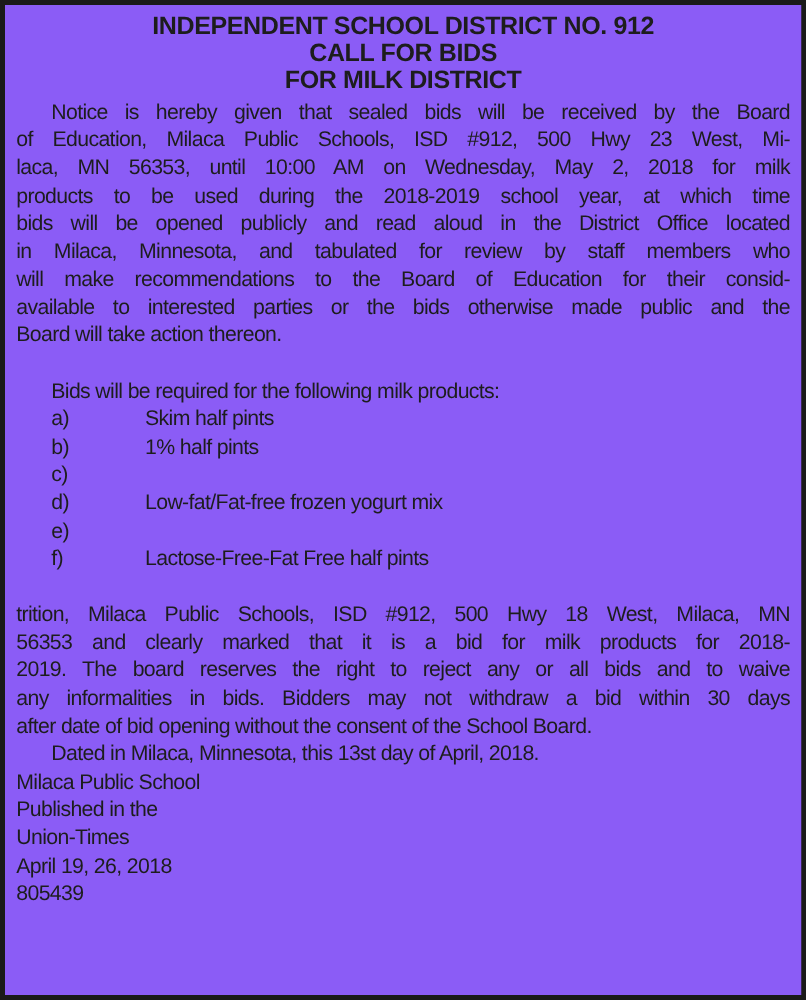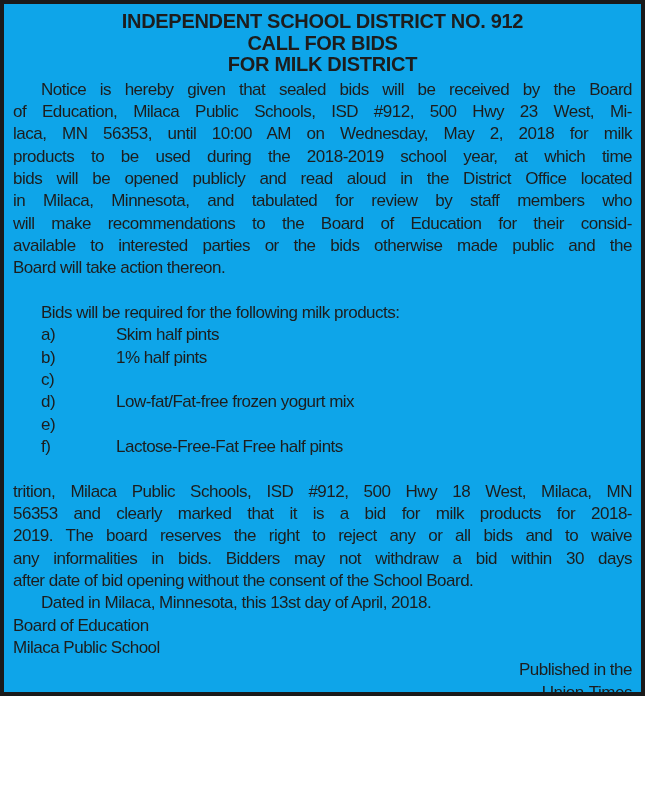--- a/index.html
+++ b/index.html
@@ -1,21 +1,21 @@
 <!DOCTYPE html>
 <html><head>
 <meta charset="utf-8">
 <style>
   html, body { margin: 0; padding: 0; background: #ffffff; }
   .notice {
     box-sizing: border-box;
     width: 645px;
-    height: 696px;
+    height: 800px;
     border: 4px solid #1a1a1a;
-    background: #0ea5e9;
+    background: #8b5cf6;
     padding: 7px 9px 0 9px;
     font-family: "Liberation Sans", sans-serif;
     color: #1d1d1d;
     overflow: hidden;
   }
   .title-block {
     text-align: center;
     font-weight: bold;
     font-size: 20px;
     line-height: 21.5px;
@@ -27,21 +27,21 @@
     line-height: 22.35px;
     letter-spacing: -0.5px;
   }
   .jline { text-align: justify; text-align-last: justify; }
   .jline.last-line { text-align-last: auto; }
   .indent { padding-left: 28px; }
   .spacer { height: 22.35px; }
   .list-row { display: flex; }
   .list-label { width: 75px; padding-left: 28px; flex: 0 0 auto; }
   .list-text { flex: 1 1 auto; }
-  .center-line { text-align: right; }
+  .center-line { text-align: left; }
 </style>
 </head>
 <body>
 
 <div class="notice">
 
   <div class="title-block">
     <div>INDEPENDENT SCHOOL DISTRICT NO. 912</div>
     <div>CALL FOR BIDS</div>
     <div>FOR MILK DISTRICT</div>
@@ -94,21 +94,20 @@
 
     <div>
       <div class="jline">trition, Milaca Public Schools, ISD #912, 500 Hwy 18 West, Milaca, MN</div>
       <div class="jline">56353 and clearly marked that it is a bid for milk products for 2018-</div>
       <div class="jline">2019.  The board reserves the right to reject any or all bids and to waive</div>
       <div class="jline">any informalities in bids. Bidders may not withdraw a bid within 30 days</div>
       <div class="jline last-line">after date of bid opening without the consent of the School Board.</div>
     </div>
 
     <div class="indent">Dated in Milaca, Minnesota, this 13st day of April, 2018.</div>
-    <div>Board of Education</div>
     <div>Milaca Public School</div>
 
     <div>
       <div class="center-line">Published in the</div>
       <div class="center-line">Union-Times</div>
       <div class="center-line">April 19, 26, 2018</div>
       <div class="center-line">805439</div>
     </div>
 
   </div>

